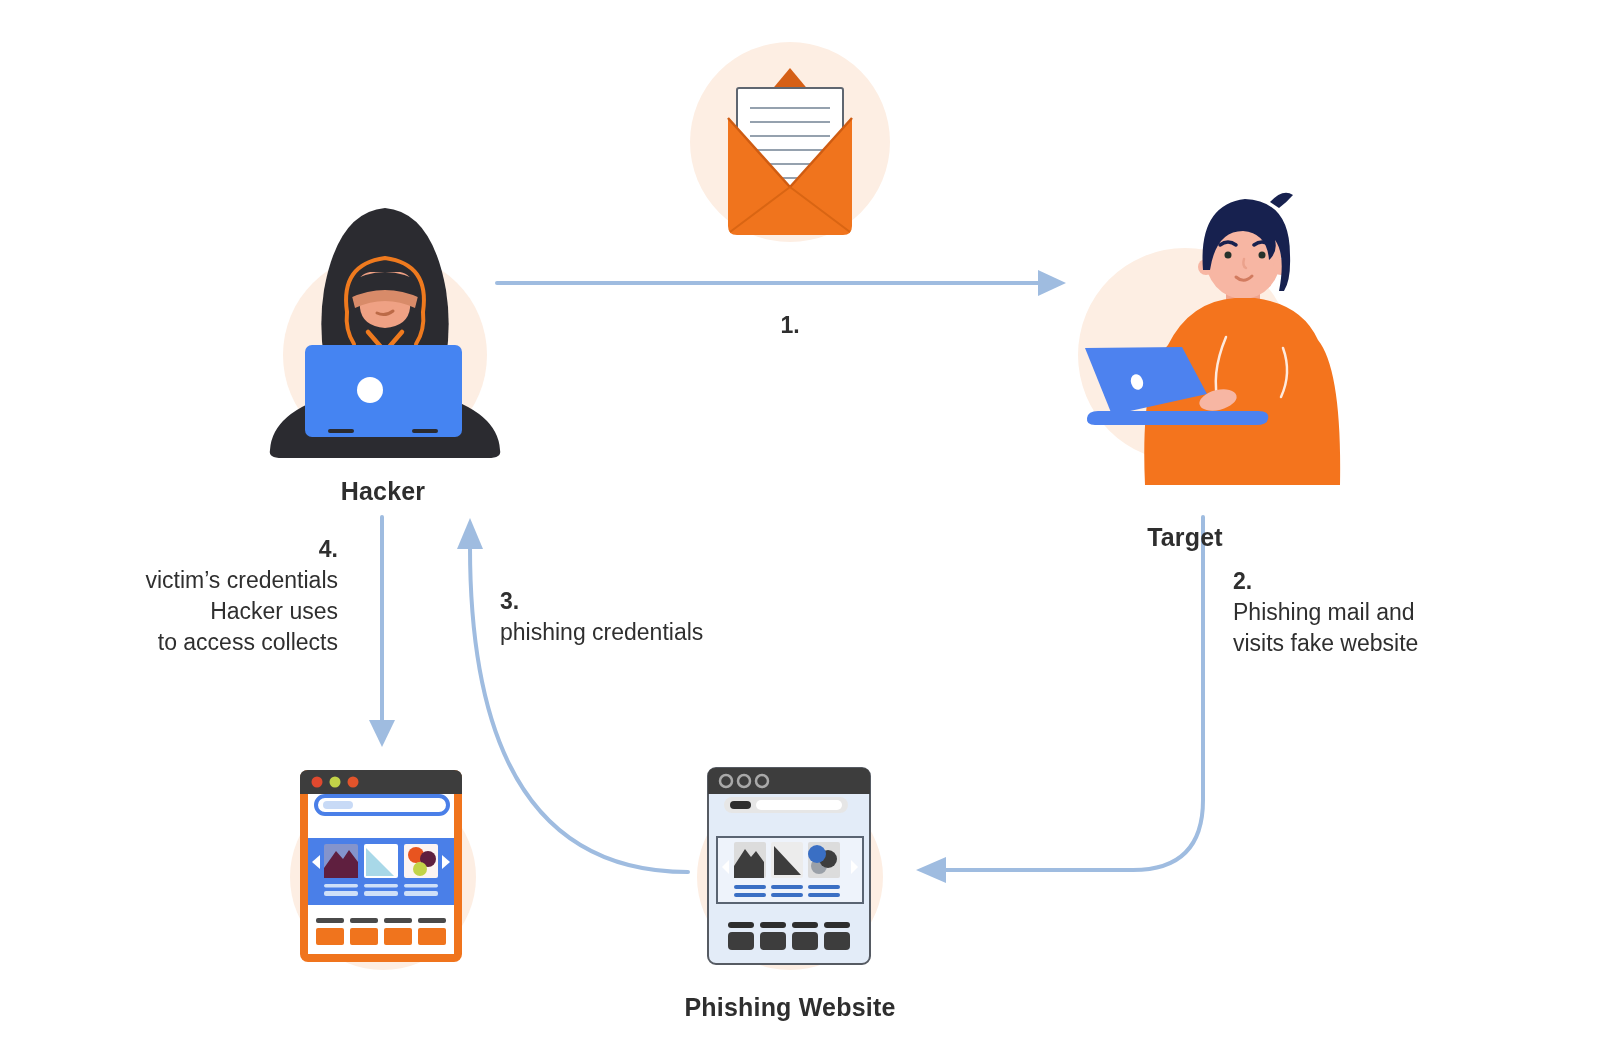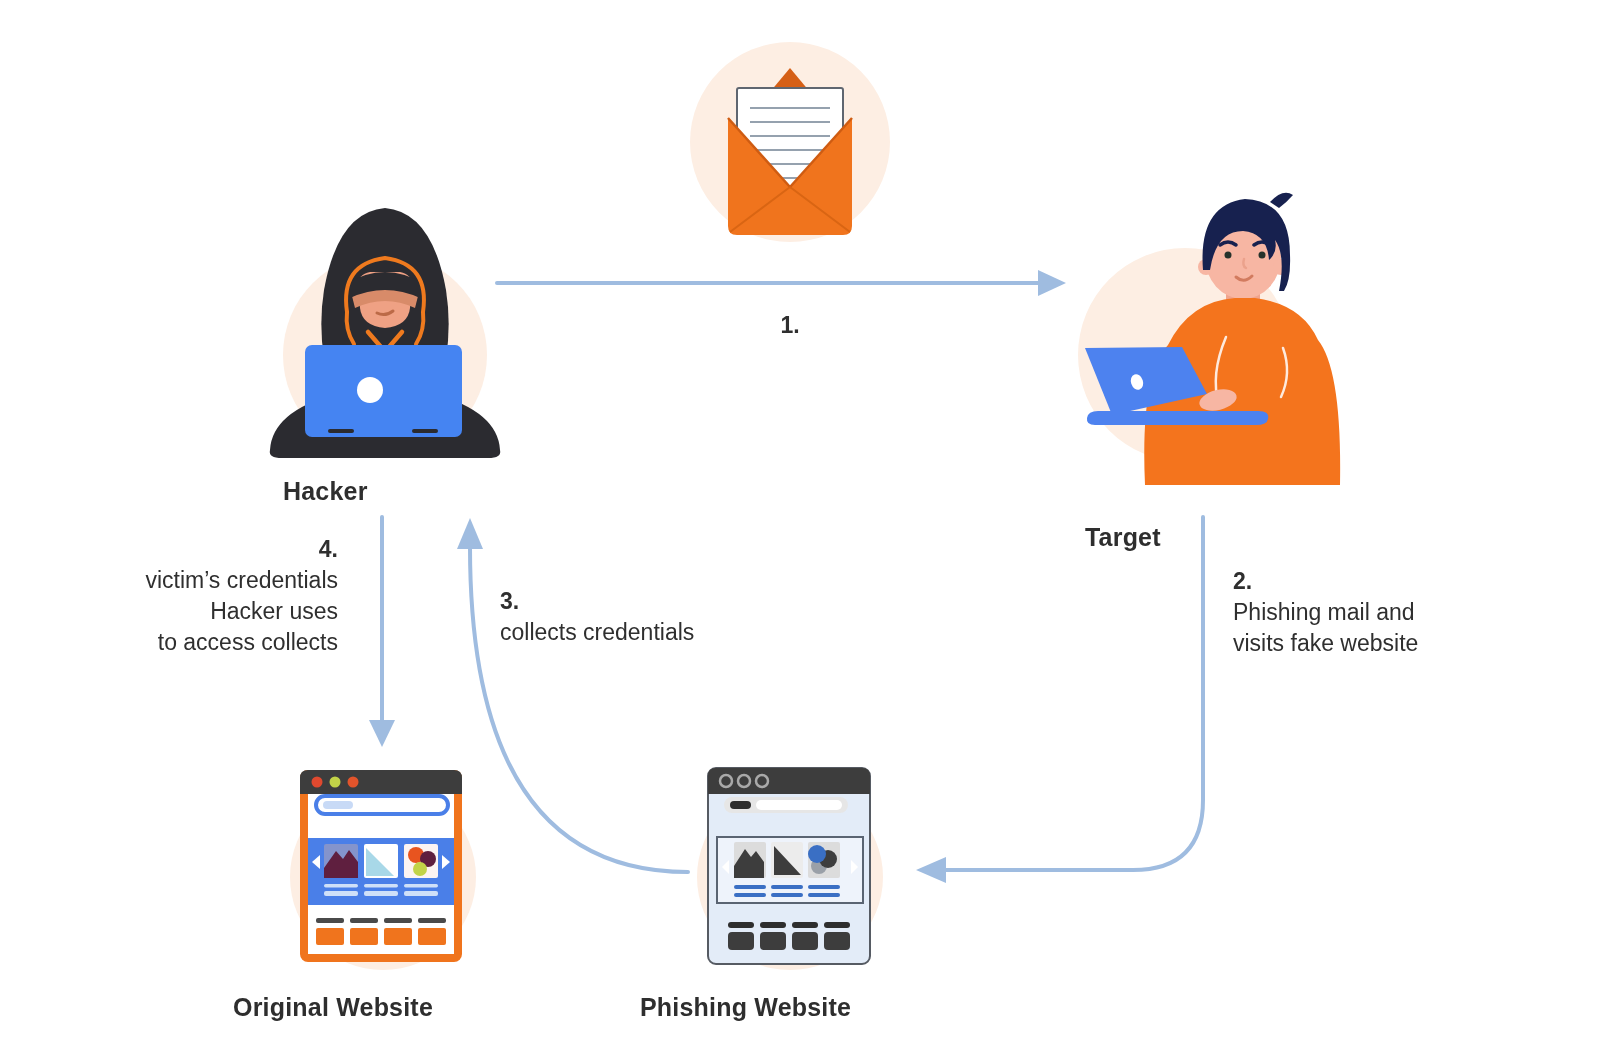--- a/index.html
+++ b/index.html
@@ -3,21 +3,21 @@
 <meta charset="utf-8">
 <style>
   html,body{margin:0;padding:0;background:#ffffff;}
   .canvas{
     position:relative;width:1624px;height:1056px;background:#ffffff;
     font-family:"Liberation Sans",sans-serif;overflow:hidden;color:#2f2f2f;
   }
   .illus{position:absolute;}
   .node-label{
     position:absolute;font-size:25px;font-weight:600;color:#2e2e2e;
-    letter-spacing:.2px;white-space:nowrap;
+    text-align:center;letter-spacing:.2px;white-space:nowrap;
   }
   .step{position:absolute;font-size:23px;line-height:31px;font-weight:500;color:#2f2f2f;}
   .step .num{font-weight:700;}
   .step.center{text-align:center;}
   .step.left{text-align:left;}
   .step.right{text-align:right;}
   svg{display:block;}
 </style>
 </head>
 <body>
@@ -169,21 +169,20 @@
           <rect x="80" y="163" width="28" height="5" rx="2" fill="#4a4a4a"></rect>
           <rect x="80" y="173" width="28" height="17" rx="2" fill="#f0741d"></rect>
           <rect x="114" y="163" width="28" height="5" rx="2" fill="#4a4a4a"></rect>
           <rect x="114" y="173" width="28" height="17" rx="2" fill="#f0741d"></rect>
           <rect x="148" y="163" width="28" height="5" rx="2" fill="#4a4a4a"></rect>
           <rect x="148" y="173" width="28" height="17" rx="2" fill="#f0741d"></rect>
         </g>
       </g>
     </svg>
   </div>
-  <div class="node-label" style="left:233px;top:993px;width:300px;">Original Website</div>
 
   <div class="illus" style="left:670px;top:755px;width:230px;height:230px;">
     <svg width="230" height="230" viewBox="0 0 230 230">
       <circle cx="120" cy="122" r="93" fill="#fdeee3"></circle>
       <g>
         <rect x="38" y="13" width="162" height="196" rx="8" fill="#e3ecf8" stroke="#565b63" stroke-width="2"></rect>
         <path d="M 46 13 L 192 13 Q 200 13 200 21 L 200 39 L 38 39 L 38 21 Q 38 13 46 13 Z" fill="#3d3d3d"></path>
         <g stroke="#a9a9a9" stroke-width="2.5" fill="none">
           <circle cx="56" cy="26" r="6"></circle>
           <circle cx="74" cy="26" r="6"></circle>
@@ -239,21 +238,21 @@
   </div>
 
   <div class="step left" style="left:1233px;top:566px;width:320px;">
     <div class="num">2.</div>
     <div>Phishing mail and</div>
     <div>visits fake website</div>
   </div>
 
   <div class="step left" style="left:500px;top:586px;width:320px;">
     <div class="num">3.</div>
-    <div>collects credentials</div>
+    <div>phishing credentials</div>
   </div>
 
   <div class="step right" style="left:38px;top:534px;width:300px;">
     <div class="num">4.</div>
     <div>victim’s credentials</div>
     <div>Hacker uses</div>
     <div>to access collects</div>
   </div>
 
 </div>

